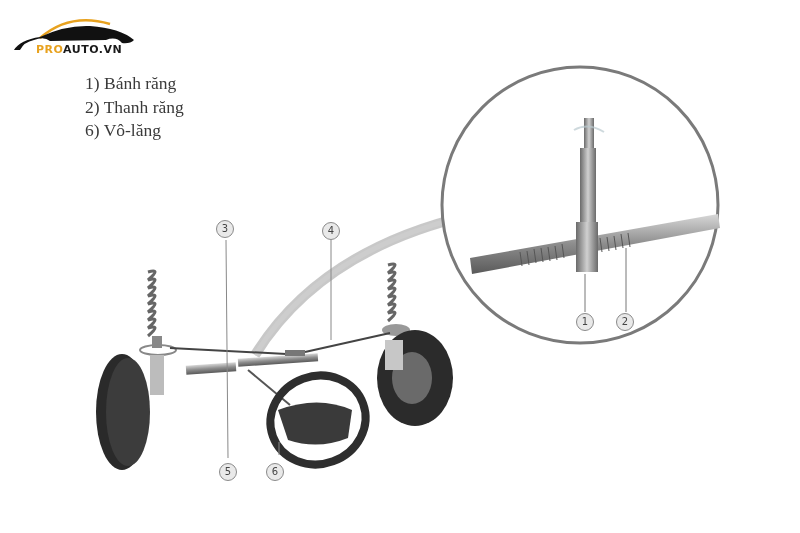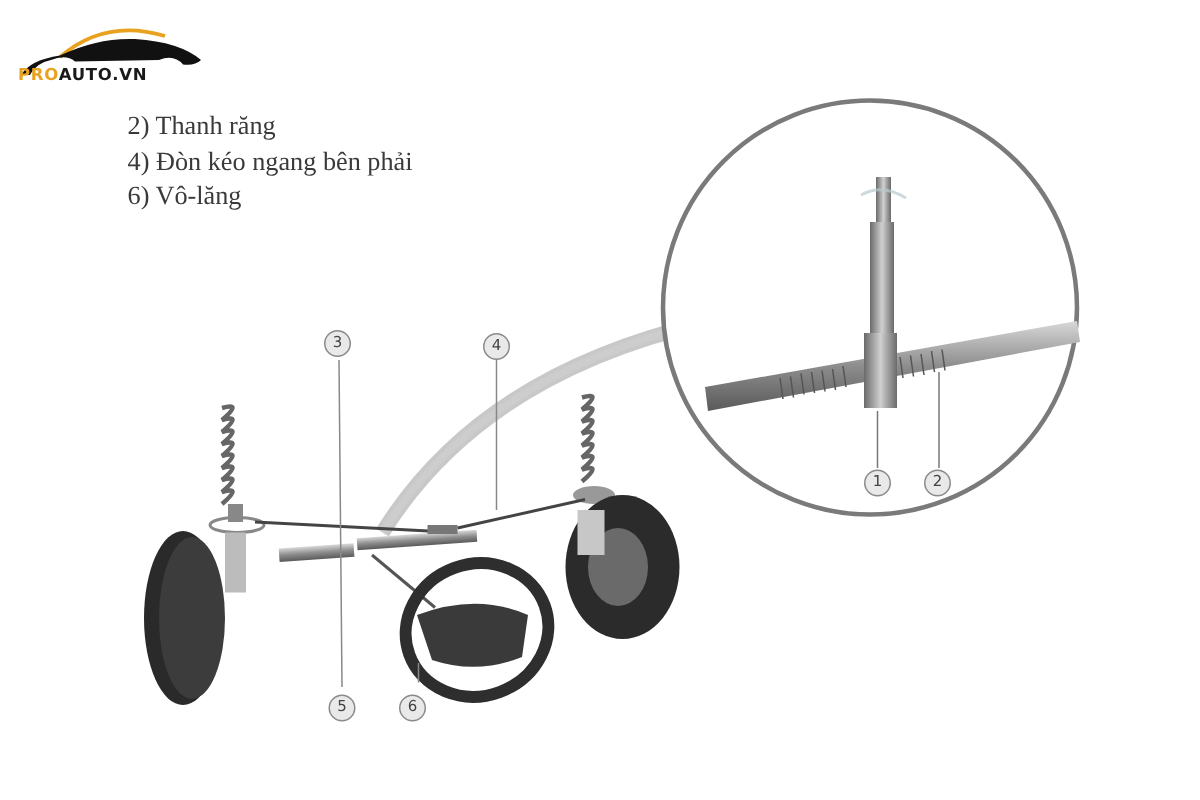--- a/index.html
+++ b/index.html
@@ -1,39 +1,39 @@
 <!DOCTYPE html>
 <html><head>
 <meta charset="utf-8">
 <style>
   html, body { margin:0; padding:0; }
   body { width:800px; height:533px; background:#ffffff; position:relative; overflow:hidden; font-family:"Liberation Serif", serif; }
   .logo { position:absolute; left:10px; top:10px; width:130px; height:55px; }
-  .logo-text { position:absolute; left:12px; top:43px; font-family:"DejaVu Sans", sans-serif; font-weight:bold; font-size:11px; letter-spacing:0.5px; }
+  .logo-text { position:absolute; left:36px; top:43px; font-family:"DejaVu Sans", sans-serif; font-weight:bold; font-size:11px; letter-spacing:0.5px; }
   .logo-text .pro { color:#e8a21f; }
   .logo-text .auto { color:#1a1a1a; }
   .legend { position:absolute; left:85px; top:72px; margin:0; padding:0; list-style:none; color:#3a3a3a; font-size:17.5px; line-height:23.5px; }
   .legend li { white-space:nowrap; }
   .diagram { position:absolute; left:0; top:0; width:800px; height:533px; }
   .callout { position:absolute; width:16px; height:16px; border-radius:50%; border:1.5px solid #8a8a8a; background:#e9e9e9; font-family:"DejaVu Sans", sans-serif; font-size:10px; color:#444; text-align:center; line-height:16px; }
 </style>
 </head>
 <body>
 
 <div class="logo">
   <svg width="130" height="55" viewBox="0 0 130 55">
     <path d="M30 28 Q60 2 100 14" fill="none" stroke="#e8a21f" stroke-width="2.5"></path>
     <path d="M4 40 Q10 30 30 27 Q55 15 80 16 Q110 18 124 30 Q120 34 112 33 Q106 26 96 30 L40 31 Q34 26 24 30 Q14 32 10 40 Z" fill="#111"></path>
   </svg>
 </div>
 <div class="logo-text"><span class="pro">PRO</span><span class="auto">AUTO.VN</span></div>
 
 <ul class="legend">
+  <li><span>1)</span> <span>Bánh răng</span></li>
   <li><span>2)</span> <span>Thanh răng</span></li>
-  <li><span>4)</span> <span>Đòn kéo ngang bên phải</span></li>
   <li><span>6)</span> <span>Vô-lăng</span></li>
 </ul>
 
 <svg class="diagram" viewBox="0 0 800 533">
   <defs>
     <linearGradient id="metal" x1="0" y1="0" x2="0" y2="1">
       <stop offset="0" stop-color="#d8d8d8"></stop>
       <stop offset="0.5" stop-color="#8d8d8d"></stop>
       <stop offset="1" stop-color="#5a5a5a"></stop>
     </linearGradient>

